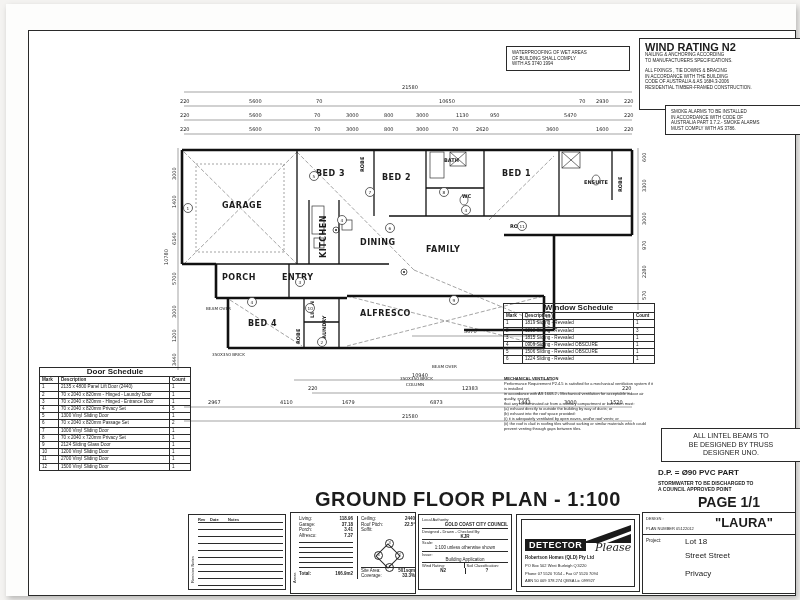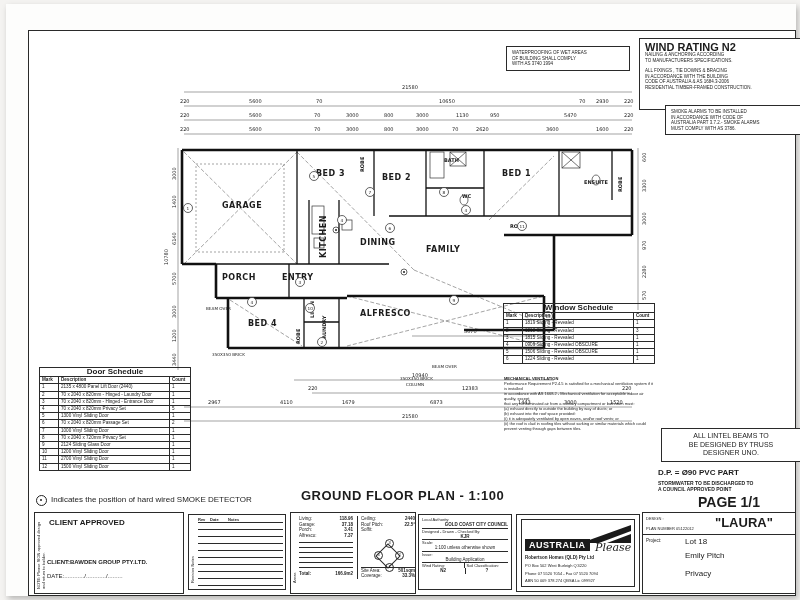--- a/index.html
+++ b/index.html
@@ -399,34 +399,22 @@
     <div class="t7">BE DESIGNED BY TRUSS</div>
     <div class="t7">DESIGNER UNO.</div>
   </div>
   <div class="abs t8 b" style="left:652px;top:464px;">D.P. = Ø90 PVC PART</div>
   <div class="abs" style="left:652px;top:476px;">
     <div class="t5 b">STORMWATER TO BE DISCHARGED TO</div>
     <div class="t5 b">A COUNCIL APPROVED POINT</div>
   </div>
   <div class="abs b" style="left:692px;top:490px;font-size:14px;">PAGE 1/1</div>
 
-  <div class="abs" style="left:30px;top:491px;display:flex;align-items:center;gap:4px;">
-    <span style="display:inline-block;width:9px;height:9px;border:1px solid #222;border-radius:50%;position:relative;">
-          <span style="position:absolute;left:2.5px;top:2.5px;width:2px;height:2px;background:#222;border-radius:50%;"></span>
-        </span>
-    <span class="t7" style="font-size:8px;">Indicates the position of hard wired SMOKE DETECTOR</span>
-  </div>
-  <div class="abs b" style="left:295px;top:484px;font-size:13px;letter-spacing:.5px;">GROUND FLOOR PLAN - 1:100</div>
-
-  <div class="abs box" style="left:28px;top:508px;width:148px;height:80px;border-width:1.6px;">
-    <div class="abs t4 vert" style="left:1px;top:4px;height:72px;width:8px;">NOTE: Please SIGN approved design and return to builder.</div>
-    <div class="abs t8 b" style="left:14px;top:5px;">CLIENT APPROVED</div>
-    <div class="abs t6 b" style="left:12px;top:46px;">CLIENT:BAWDEN GROUP PTY.LTD.</div>
-    <div class="abs t6" style="left:12px;top:60px;">DATE:............/............/.........</div>
-  </div>
+  <div class="abs b" style="left:309px;top:484px;font-size:20px;letter-spacing:.5px;">GROUND FLOOR PLAN - 1:100</div>
+
 
   <div class="abs box" style="left:182px;top:510px;width:96px;height:74px;">
     <div class="abs t4 vert" style="left:1px;top:6px;height:62px;width:7px;">Revision Notes</div>
     <div class="abs" style="left:9px;top:2px;right:2px;">
       <div style="display:flex;" class="t4 b">
         <span style="width:12px;" class="rule">Rev</span>
         <span style="width:18px;" class="rule">Date</span>
         <span style="flex:1;" class="rule">Notes</span>
       </div>
       <div>
@@ -524,33 +512,33 @@
     </div>
   </div>
 
   <div class="abs box" style="left:510px;top:510px;width:122px;height:76px;border-width:1.6px;">
     <div class="abs" style="left:4px;top:4px;right:4px;bottom:4px;border:.8px solid #2a2a2a;"></div>
     <svg class="abs" style="left:62px;top:8px;" width="54" height="22" viewBox="0 0 54 22">
       <polygon points="2,20 52,20 52,2" fill="#1a1a1a"></polygon>
       <polygon points="20,20 52,20 52,8" fill="#fff"></polygon>
       <polygon points="28,20 52,20 52,11" fill="#1a1a1a"></polygon>
     </svg>
-    <div class="abs" style="left:8px;top:24px;background:#1a1a1a;color:#fff;font-size:9px;font-weight:bold;padding:1px 4px;letter-spacing:.5px;">AUSTRALIA</div>
+    <div class="abs" style="left:8px;top:24px;background:#1a1a1a;color:#fff;font-size:9px;font-weight:bold;padding:1px 4px;letter-spacing:.5px;">DETECTOR</div>
     <div class="abs" style="left:78px;top:26px;font-size:11px;font-style:italic;font-family:'DejaVu Serif',serif;">Please</div>
     <div class="abs t45 b" style="left:8px;top:40px;">Robertson Homes (QLD) Pty Ltd</div>
     <div class="abs t4" style="left:8px;top:48px;">PO Box 502 West Burleigh Q'4220</div>
     <div class="abs t4" style="left:8px;top:56px;">Phone 07 5520 7054 - Fax 07 5520 7094</div>
     <div class="abs t4" style="left:8px;top:63px;">ABN 50 009 378 274    QBSA Lic 099927</div>
   </div>
 
   <div class="abs box" style="left:636px;top:508px;width:152px;height:80px;border-width:1.8px;">
     <div class="abs t4" style="left:3px;top:3px;">DESIGN :</div>
     <div class="abs b" style="left:72px;top:2px;font-size:13px;">"LAURA"</div>
     <div class="abs t4" style="left:3px;top:13px;">PLAN NUMBER 05122012</div>
     <div class="abs" style="left:0;top:21px;width:100%;border-top:1px solid #2a2a2a;"></div>
     <div class="abs t45" style="left:3px;top:25px;">Project:</div>
     <div class="abs t8" style="left:42px;top:24px;">Lot 18</div>
-    <div class="abs t8" style="left:42px;top:38px;">Emily Pitch</div>
+    <div class="abs t8" style="left:42px;top:38px;">Street Street</div>
     <div class="abs t8" style="left:42px;top:56px;">Privacy</div>
   </div>
 
  </div>
 </div>
 
 </body></html>

